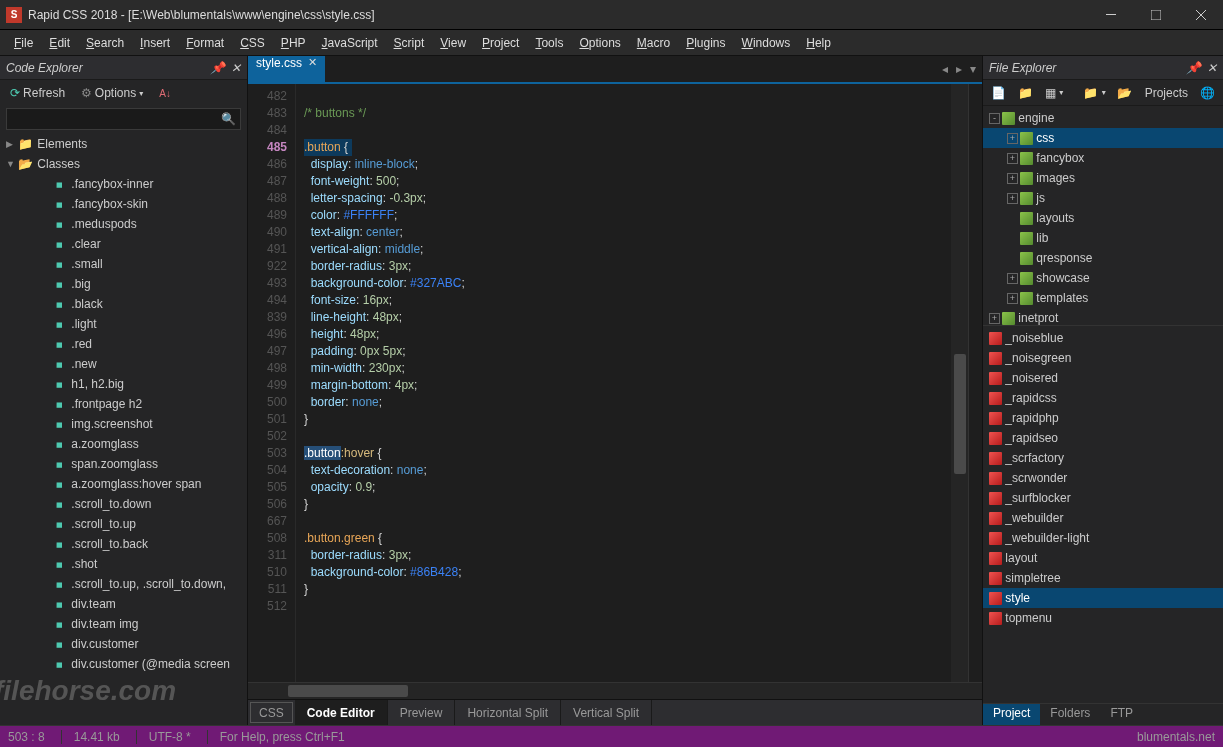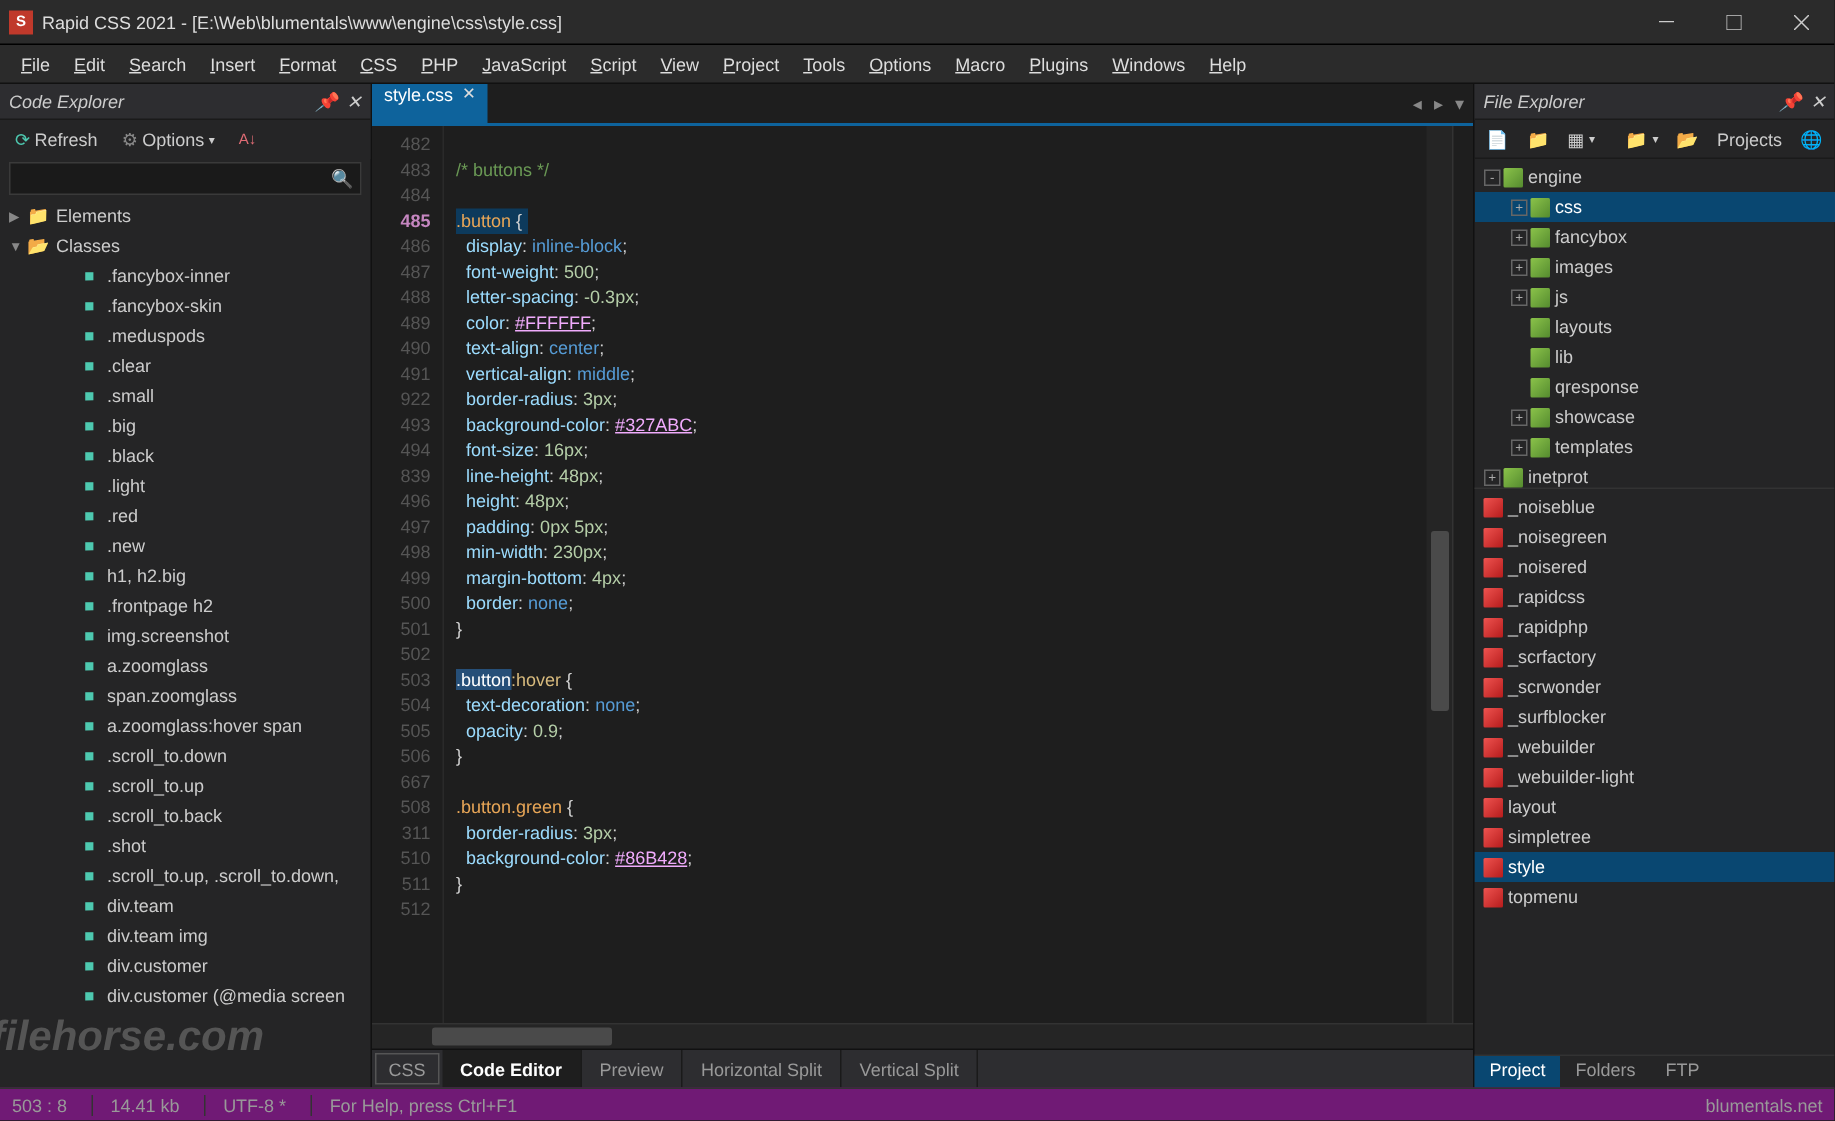--- a/index.html
+++ b/index.html
@@ -37,21 +37,21 @@
 .tabnav { display:flex; align-items:center; padding:0 6px; gap:8px; color:#888;}
 .editor { flex: 1; display: flex; overflow: hidden; font-family: Consolas, monospace; font-size: 13px; position:relative;}
 .gutter { width: 48px; background: #1e1e1e; color: #555; text-align: right; padding: 4px 8px 4px 0; line-height: 17px; border-right:1px solid #2a2a2a;}
 .gutter .cur{color:#c586c0; font-weight:bold;}
 .code { flex: 1; padding: 4px 0 4px 8px; line-height: 17px; color: #d4d4d4; white-space: pre; overflow: auto;}
 .code .cur-line{background:#0d3a5c; display:inline-block; padding-right:4px;}
 .sel{color:#e8a657;}
 .selh{background:#264f78; color:#fff;}
 .prop{color:#9cdcfe;}
 .num{color:#b5cea8;}
-.hex{color:#f0abfc;text-decoration:underline;}
+.hex{color:#3b82f6;}
 .cm{color:#6a9955;}
 .pu{color:#d4d4d4;}
 .kw{color:#569cd6;}
 .psel{color:#d7ba7d;}
 .hscroll{height:17px; background:#252525; border-top:1px solid #333; display:flex; align-items:center;}
 .hscroll .thumb{width:120px; height:12px; background:#4a4a4a; margin-left:40px; border-radius:2px;}
 .bottom-tabs { height: 26px; background: #2d2d30; display: flex; align-items: stretch; border-top: 1px solid #111;}
 .btab { padding: 0 12px; display: flex; align-items: center; color: #999; cursor: default; border-right:1px solid #1a1a1a;}
 .btab.act { background: #1e1e1e; color: #fff; font-weight: 600;}
 .btab.css{border:1px solid #555; margin:2px; padding:0 8px;}
@@ -73,21 +73,21 @@
 .vscroll .vthumb{width:12px; height:120px; background:#4a4a4a; margin-top:270px; border-radius:2px;}
 .right-bar{width:14px;background:#1e1e1e;border-left:1px solid #333;}
 svg{display:block;}
 .watermark{position:absolute; left:-6px; bottom:40px; color:#555; font-size:28px; font-weight:bold; font-style:italic; pointer-events:none; font-family:Arial;}
 </style>
 </head>
 <body>
 
 <div class="titlebar">
   <div class="icon">S</div>
-  <div class="title">Rapid CSS 2021 - [E:\Web\blumentals\www\engine\css\style.css]</div>
+  <div class="title">Rapid CSS 2018 - [E:\Web\blumentals\www\engine\css\style.css]</div>
   <div class="wbtn">
       <svg width="10" height="1">
         <rect width="10" height="1" fill="#ccc"></rect>
       </svg>
     </div>
   <div class="wbtn">
       <svg width="10" height="10">
         <rect x="0" y="0" width="10" height="10" fill="none" stroke="#ccc"></rect>
       </svg>
     </div>
@@ -323,20 +323,21 @@
           <div class="tree-item" style="padding-left: 24px;"><span class="exp">+</span><span class="grn-file"></span>&nbsp;showcase</div>
           <div class="tree-item" style="padding-left: 24px;"><span class="exp">+</span><span class="grn-file"></span>&nbsp;templates</div>
           <div class="tree-item" style="padding-left: 6px;"><span class="exp">+</span><span class="grn-file"></span>&nbsp;inetprot</div>
         </div>
       <div class="fe-bot tree" id="fe-files">
           <div class="tree-item" style="padding-left: 6px;"><span class="red-file"></span>&nbsp;_noiseblue</div>
           <div class="tree-item" style="padding-left: 6px;"><span class="red-file"></span>&nbsp;_noisegreen</div>
           <div class="tree-item" style="padding-left: 6px;"><span class="red-file"></span>&nbsp;_noisered</div>
           <div class="tree-item" style="padding-left: 6px;"><span class="red-file"></span>&nbsp;_rapidcss</div>
           <div class="tree-item" style="padding-left: 6px;"><span class="red-file"></span>&nbsp;_rapidphp</div>
+          <div class="tree-item" style="padding-left: 6px;"><span class="red-file"></span>&nbsp;_rapidseo</div>
           <div class="tree-item" style="padding-left: 6px;"><span class="red-file"></span>&nbsp;_scrfactory</div>
           <div class="tree-item" style="padding-left: 6px;"><span class="red-file"></span>&nbsp;_scrwonder</div>
           <div class="tree-item" style="padding-left: 6px;"><span class="red-file"></span>&nbsp;_surfblocker</div>
           <div class="tree-item" style="padding-left: 6px;"><span class="red-file"></span>&nbsp;_webuilder</div>
           <div class="tree-item" style="padding-left: 6px;"><span class="red-file"></span>&nbsp;_webuilder-light</div>
           <div class="tree-item" style="padding-left: 6px;"><span class="red-file"></span>&nbsp;layout</div>
           <div class="tree-item" style="padding-left: 6px;"><span class="red-file"></span>&nbsp;simpletree</div>
           <div class="tree-item sel" style="padding-left: 6px;"><span class="red-file"></span>&nbsp;style</div>
           <div class="tree-item" style="padding-left: 6px;"><span class="red-file"></span>&nbsp;topmenu</div>
         </div>

